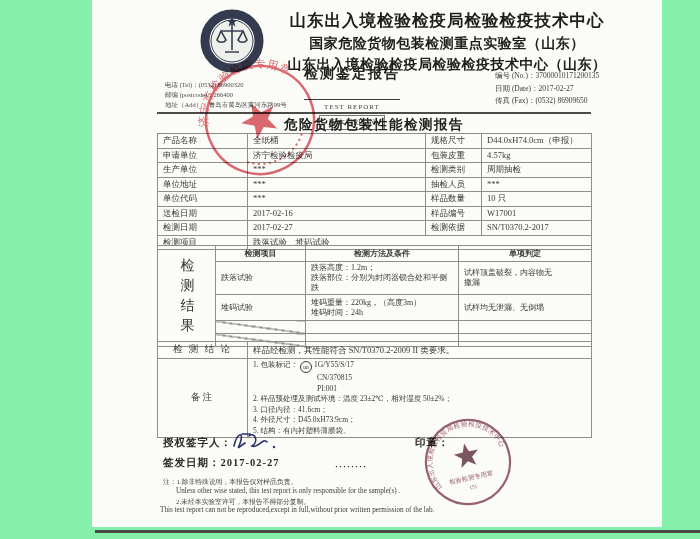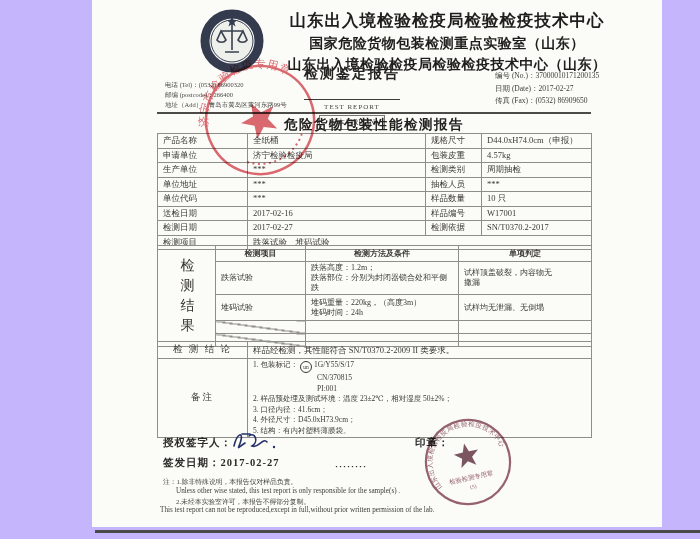--- a/index.html
+++ b/index.html
@@ -1,17 +1,17 @@
 <!DOCTYPE html>
 <html><head>
 <meta charset="utf-8">
 <style>
   html,body{margin:0;padding:0;}
   body{font-family:"Liberation Serif","DejaVu Serif",serif;}
-  .canvas{position:relative;width:700px;height:539px;background:#c4b5fd;overflow:hidden;}
+  .canvas{position:relative;width:700px;height:539px;background:#86efac;overflow:hidden;}
   .page{position:absolute;left:92px;top:0;width:570px;height:527px;background:#fbfbf8;}
   .abs{position:absolute;}
   .hdr-block{left:175px;top:10px;width:360px;text-align:center;color:#1f1e1c;}
   .hdr1{font-size:16.5px;font-weight:bold;letter-spacing:1px;}
   .hdr2{font-size:14px;font-weight:bold;margin-top:3px;letter-spacing:0.5px;}
   .contact{left:73px;top:80px;width:160px;font-size:6.5px;line-height:10px;color:#4a4945;}
   .title-mid{left:200px;top:64px;width:120px;text-align:center;}
   .report-title{font-size:14px;font-weight:bold;letter-spacing:2px;border-bottom:1.5px solid #3c3b38;display:inline-block;padding-bottom:16px;color:#242320;}
   .report-title-en{font-size:7px;margin-top:3px;color:#47463f;letter-spacing:1px;}
   .origin-box{display:inline-block;margin-top:4px;border:1px solid #777671;font-size:8px;padding:1px 9px;color:#45443f;background:#fbfbf8;}

